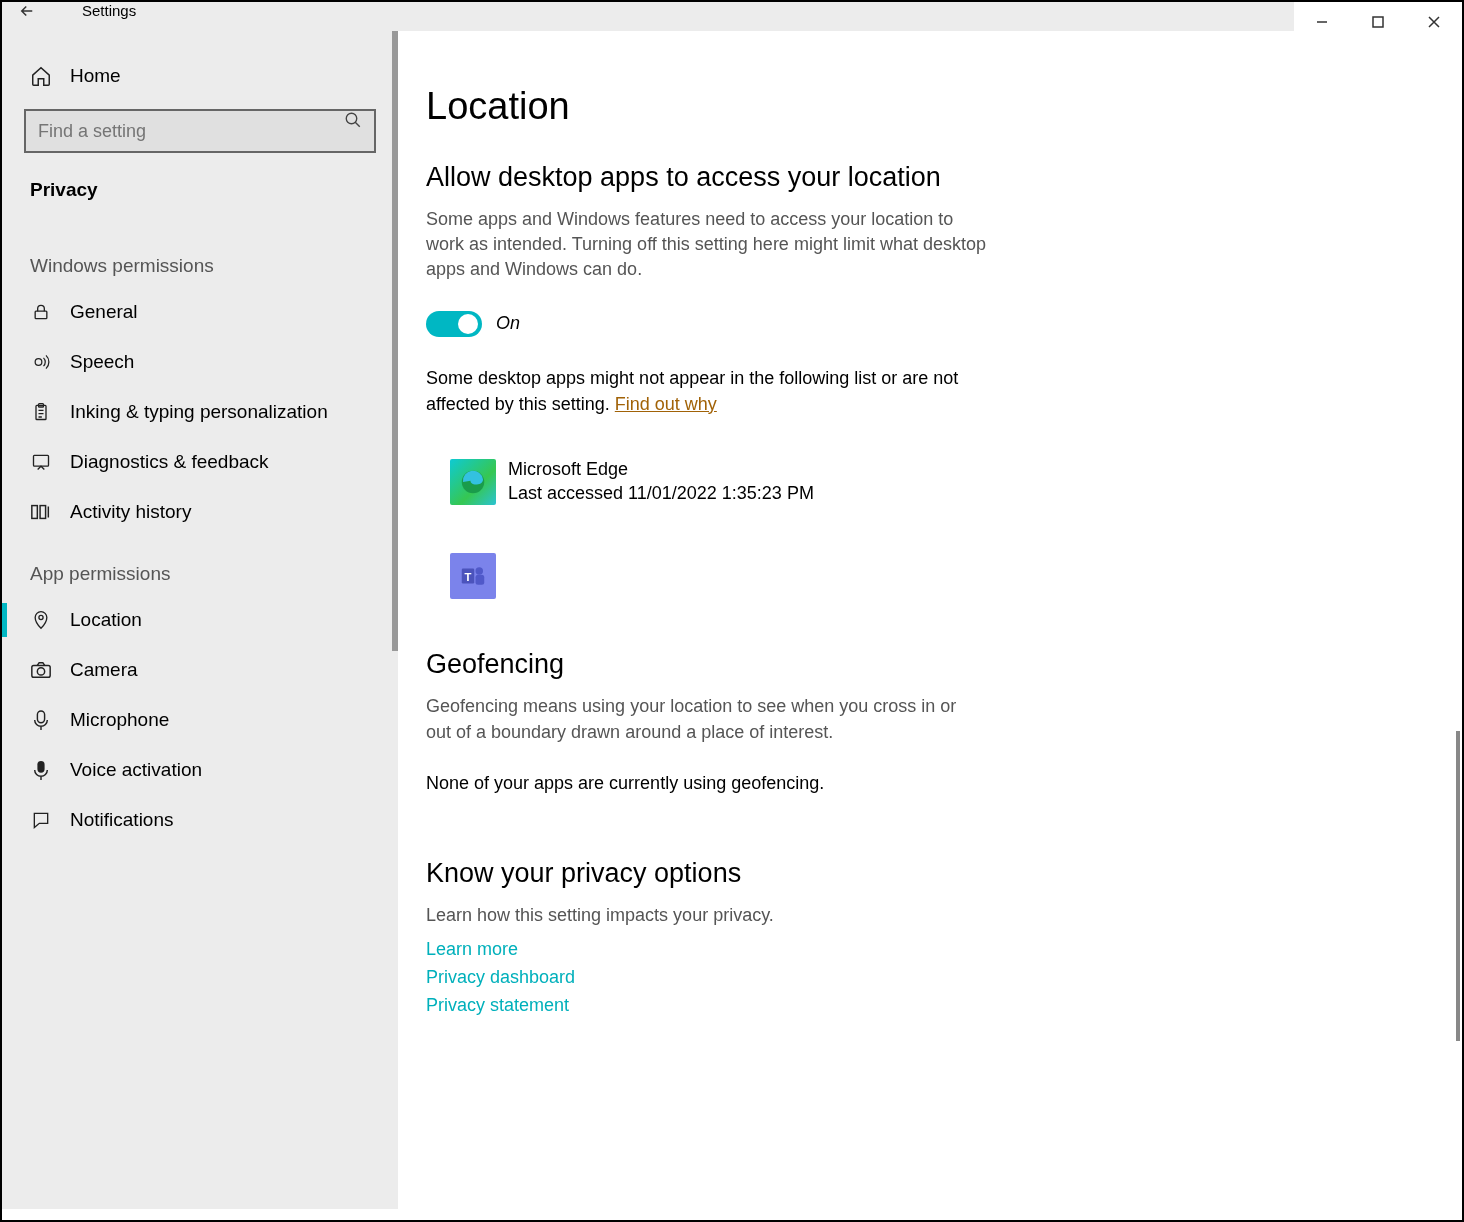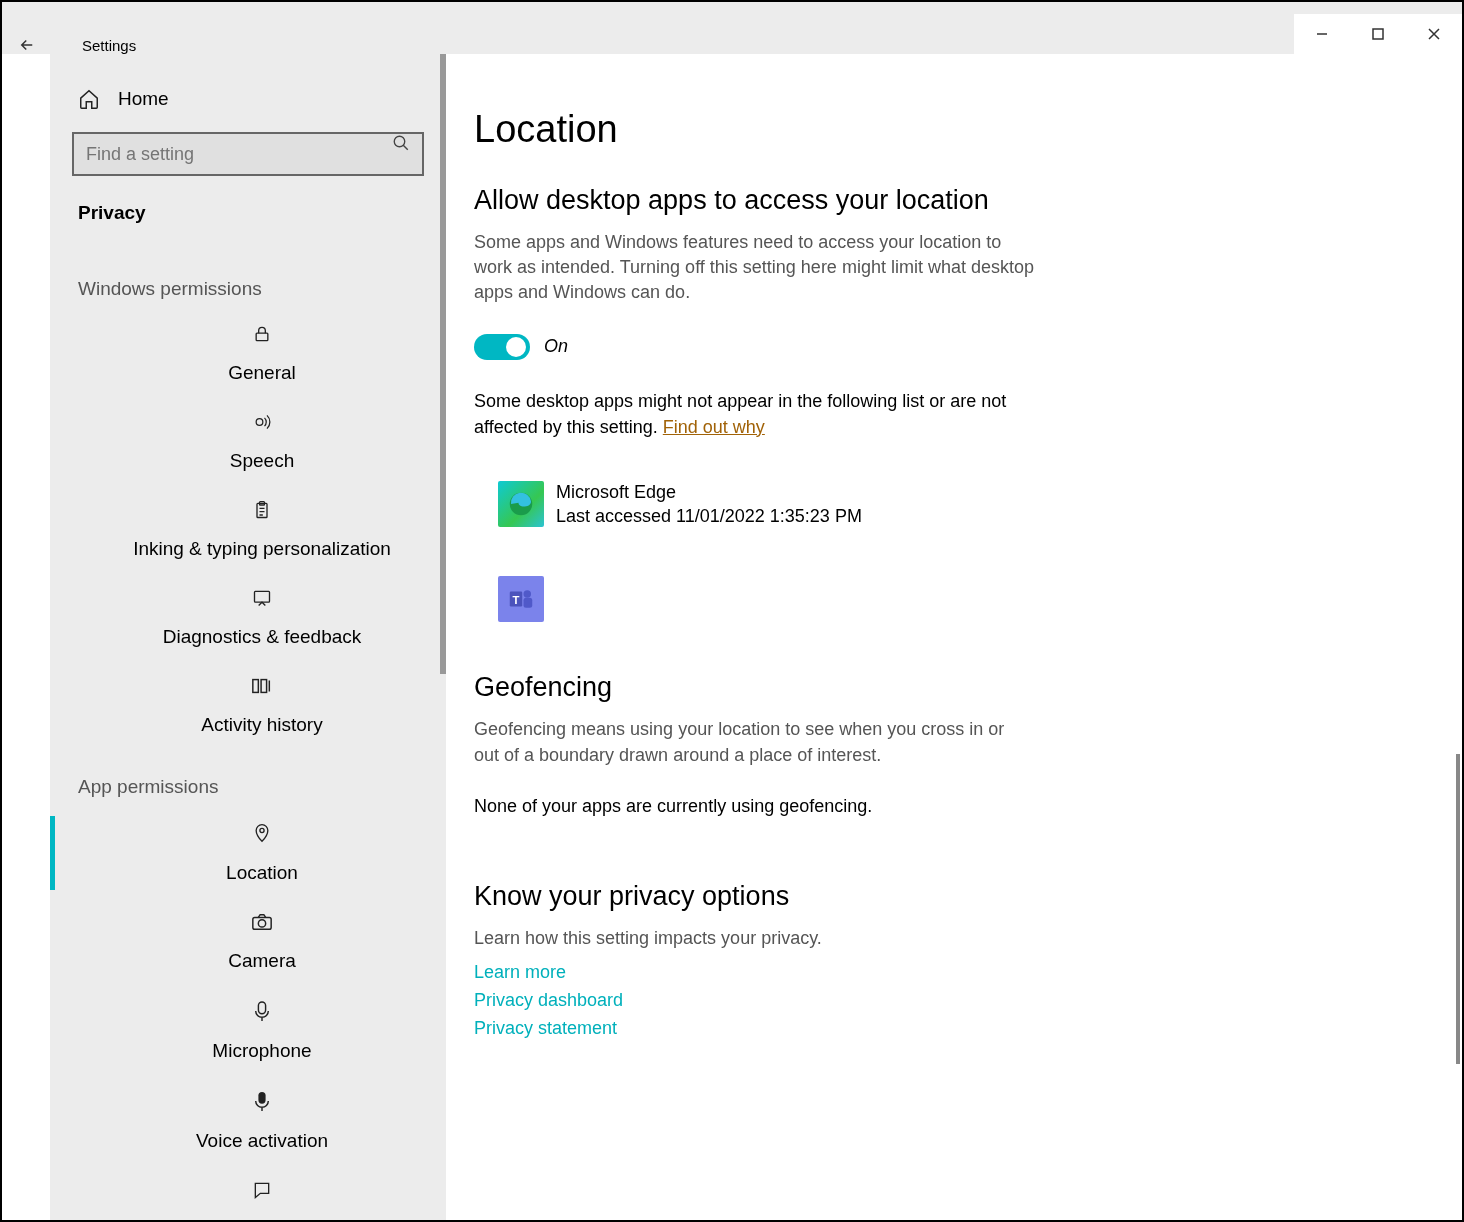--- a/index.html
+++ b/index.html
@@ -1,47 +1,47 @@
 <!DOCTYPE html>
 <html><head>
 <meta charset="utf-8">
 <style>
   * { box-sizing: border-box; margin: 0; padding: 0; font-family: "Segoe UI", Tahoma, sans-serif; }
   body { width: 1464px; height: 1222px; border: 2px solid #000; background: #fff; overflow: hidden; position: relative; }
-  .titlebar { height: 52px; display: flex; align-items: flex-end; background: #ececec; }
+  .titlebar { height: 29px; display: flex; align-items: flex-start; background: #ececec; }
   .titlebar .back { width: 50px; display:flex; justify-content:center; cursor:pointer; }
   .titlebar .title { font-size: 15px; padding-left: 30px; }
   .titlebar .spacer { flex: 1; }
   .titlebar .win-controls { display:flex; }
   .titlebar .win-btn { width: 56px; height:40px; display:flex; align-items:center; justify-content:center; cursor:pointer; }
-  .main { display:flex; height: calc(100% - 40px); padding-left: 48px; }
+  .main { display:flex; height: calc(100% - 40px); }
   .sidebar { width: 396px; background:#ececec; padding-top: 20px; position:relative; }
   .sidebar::after { content:""; position:absolute; right:0; top:0; width:6px; height:620px; background:#999; }
   .home-row { display:flex; align-items:center; gap: 18px; padding: 14px 0 14px 28px; cursor:pointer; }
   .home-row span.icon { width:22px; }
   .home-label { font-size:19px; }
   .search-wrap { padding: 8px 22px 18px 22px; }
   .search-box { border:2px solid #666; height:44px; display:flex; padding:0 12px; background:#e0e0e0; }
   .search-box input { flex:1; border:none; background:transparent; font-size:18px; outline:none; color:#333; }
   .section-title { font-size:19px; font-weight:600; padding: 8px 0 28px 28px; }
   .group-label { color:#555; font-size:19px; padding: 26px 0 10px 28px; }
-  .nav-item { display:flex; align-items:center; gap:18px; padding: 14px 0 14px 28px; cursor:pointer; font-size:19px; position:relative;flex-direction:column; }
+  .nav-item { display:flex; align-items:center; gap:18px; padding: 14px 0 14px 28px; cursor:pointer; font-size:19px; position:relative; }
   .nav-item .icon { width:22px; display:flex; justify-content:center; }
   .nav-item.active::before { content:""; position:absolute; left:0; top:8px; bottom:8px; width:5px; background:#00b7c3; }
   .content { flex:1; padding: 54px 60px 30px 28px; overflow:hidden; position:relative; background:#fff; }
   .content h1 { font-weight:400; font-size:38px; margin-bottom: 34px; }
   .content h2 { font-weight:400; font-size:27px; margin-bottom: 14px; }
   .desc { color:#555; font-size:18px; line-height:1.4; max-width:560px; margin-bottom:28px; }
   .toggle-row { display:flex; align-items:center; gap:14px; margin-bottom:28px; }
   .toggle { width:56px; height:26px; border-radius:14px; background:#00b7c3; position:relative; cursor:pointer; }
   .toggle .knob { width:20px; height:20px; border-radius:50%; background:#fff; position:absolute; top:3px; right:4px; }
   .toggle-label { font-size:18px;font-style:italic; }
   .note { font-size:18px; line-height:1.45; max-width:560px; margin-bottom:28px; }
   .link { color:#a16207; }
-  .app-row { display:flex; align-items:center; gap:12px; padding: 12px 0 12px 24px; margin-bottom: 24px;}
+  .app-row { display:flex; align-items:flex-end; gap:12px; padding: 12px 0 12px 24px; margin-bottom: 24px;}
   .app-icon { width:46px; height:46px; border-radius:2px; display:flex; align-items:center; justify-content:center; }
   .app-texts { font-size:18px; line-height:1.35; }
   .bodytext { font-size:18px; margin-bottom:10px; }
   .linklist a { display:block; color:#00b0bb; font-size:18px; text-decoration:none; line-height:1.55; }
   .content-scrollbar { position:absolute; right:2px; top:700px; width:4px; height:310px; background:#888; }
   svg { display:block; }
 </style>
 </head>
 <body>
 

